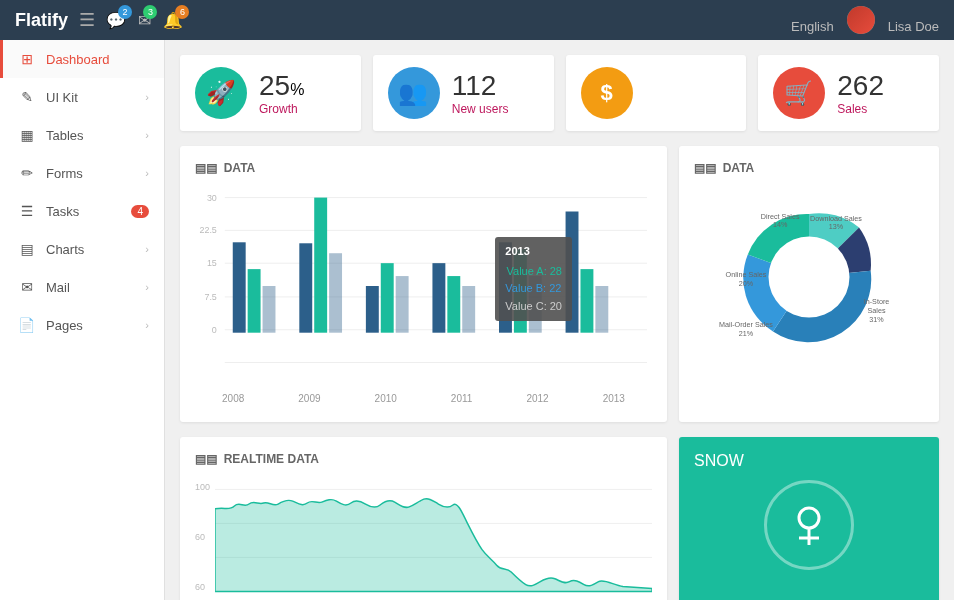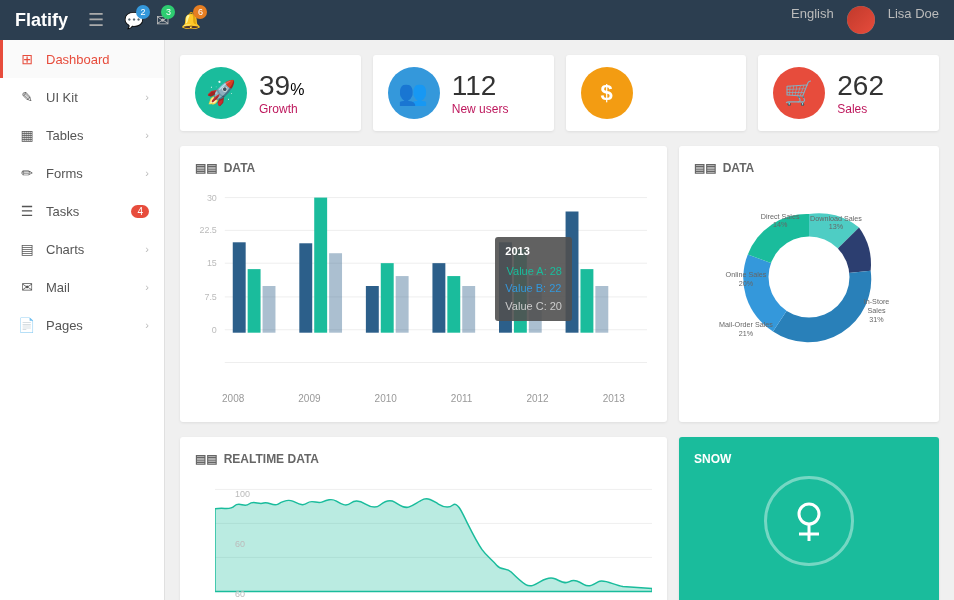--- a/index.html
+++ b/index.html
@@ -7,39 +7,39 @@
 
     
     .topbar {
       background: #2c3e50;
       height: 40px;
       display: flex;
       align-items: center;
       padding: 0 15px;
       justify-content: space-between;
     }
-    .topbar-left { display: flex; align-items: center; gap: 20px; }
+    .topbar-left { display: flex; align-items: center; gap: 11px; }
     .topbar-logo { color: #fff; font-size: 18px; font-weight: bold; }
     .topbar-hamburger { color: #aaa; font-size: 18px; cursor: pointer; }
     .topbar-icons { display: flex; gap: 12px; align-items: center; }
     .topbar-icon-wrap { position: relative; color: #bbb; font-size: 16px; cursor: pointer; }
     .topbar-badge {
       position: absolute;
       top: -6px; right: -6px;
       background: #e74c3c;
       color: #fff;
       border-radius: 50%;
       width: 14px; height: 14px;
       font-size: 9px;
       display: flex; align-items: center; justify-content: center;
     }
     .topbar-badge.blue { background: #3498db; }
     .topbar-badge.green { background: #2ecc71; }
     .topbar-badge.orange { background: #e67e22; }
-    .topbar-right { display: flex; align-items: flex-start; gap: 13px; color: #bbb; font-size: 13px; }
+    .topbar-right { display: flex; align-items: flex-end; gap: 13px; color: #bbb; font-size: 13px; }
     .topbar-avatar { width: 28px; height: 28px; border-radius: 50%; background: #7f8c8d; overflow: hidden; display: flex; align-items: center; justify-content: center; }
     .topbar-avatar-img { width: 28px; height: 28px; border-radius: 50%; background: linear-gradient(135deg, #c0392b, #e74c3c); }
 
     
     .layout { display: flex; height: 560px; }
 
     
     .sidebar {
       width: 165px;
       background: #fff;
@@ -172,21 +172,21 @@
       width: 260px;
       flex-shrink: 0;
       background: #1abc9c;
       border-radius: 3px;
       padding: 15px;
       box-shadow: 0 1px 3px rgba(0,0,0,0.08);
       display: flex;
       flex-direction: column;
       align-items: flex-start;
     }
-    .snow-title { color: #fff; font-size: 12px; font-weight: bold; text-transform: uppercase; margin-bottom: 10px; }
+    .snow-title { color: #fff; font-size: 16px; font-weight: normal; text-transform: uppercase; margin-bottom: 10px; }
     .snow-circle {
       width: 90px; height: 90px;
       border-radius: 50%;
       border: 3px solid rgba(255,255,255,0.4);
       display: flex; align-items: center; justify-content: center;
       margin: 0 auto;
       color: #fff;
       font-size: 36px;
     }
     .realtime-svg { width: 100%; height: 120px; }
@@ -282,21 +282,21 @@
     </div>
   </div>
 
   <div class="main">
 
     <div class="stats-row">
       <div class="stat-card">
         <div class="stat-icon green">🚀</div>
         <div>
           <div>
-            <span class="stat-value">39</span><span class="stat-unit">%</span>
+            <span class="stat-value">25</span><span class="stat-unit">%</span>
           </div>
           <div class="stat-label">Growth</div>
         </div>
       </div>
       <div class="stat-card">
         <div class="stat-icon blue">👥</div>
         <div>
           <div>
             <span class="stat-value">112</span>
           </div>
@@ -425,21 +425,21 @@
       </div>
     </div>
 
     <div class="realtime-row">
       <div class="realtime-card">
         <div class="chart-title">
           <span>▤▤</span>
           <span>REALTIME DATA</span>
         </div>
         <div style="position:relative;">
-          <div style="position:absolute;left:0;top:11px;height:110px;display:flex;flex-direction:column;justify-content:space-between;font-size:9px;color:#bbb;padding-right:20px;margin-left:40px;">
+          <div style="position:absolute;left:0;top:4px;height:110px;display:flex;flex-direction:column;justify-content:space-between;font-size:9px;color:#bbb;padding-right:20px;">
             <span>100</span>
             <span>60</span>
             <span>60</span>
           </div>
           <svg class="realtime-svg" viewBox="0 0 450 120" style="margin-left:20px;width:calc(100% - 20px)">
 
             <line x1="0" y1="10" x2="450" y2="10" stroke="#eee" stroke-width="1"></line>
             <line x1="0" y1="45" x2="450" y2="45" stroke="#eee" stroke-width="1"></line>
             <line x1="0" y1="80" x2="450" y2="80" stroke="#eee" stroke-width="1"></line>
 

